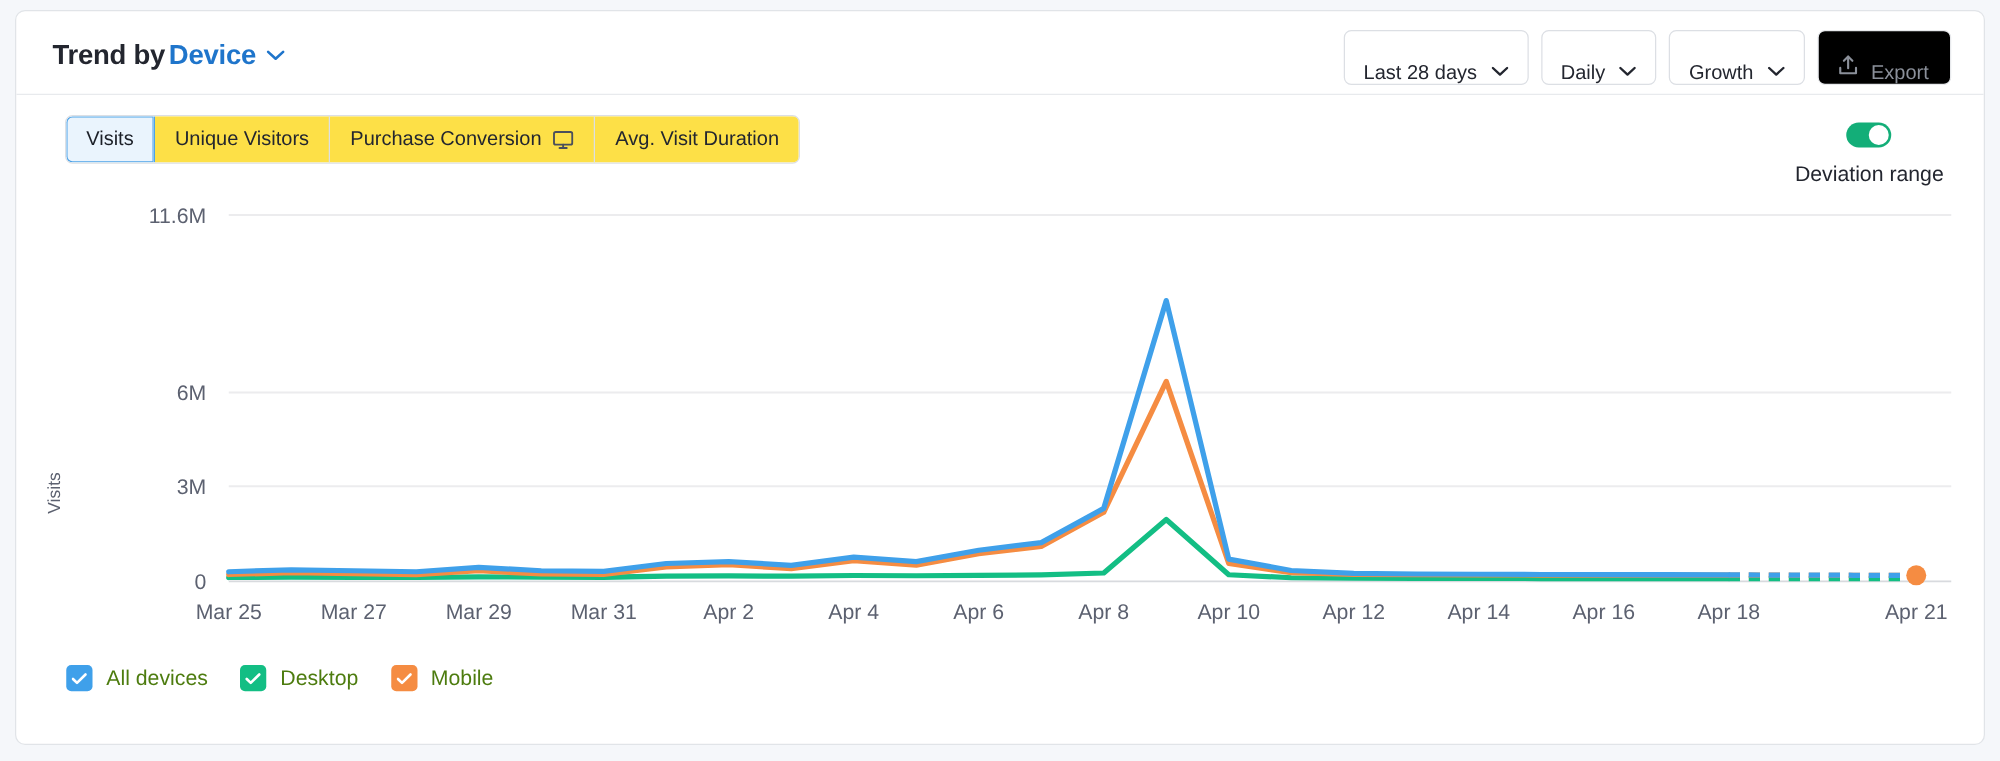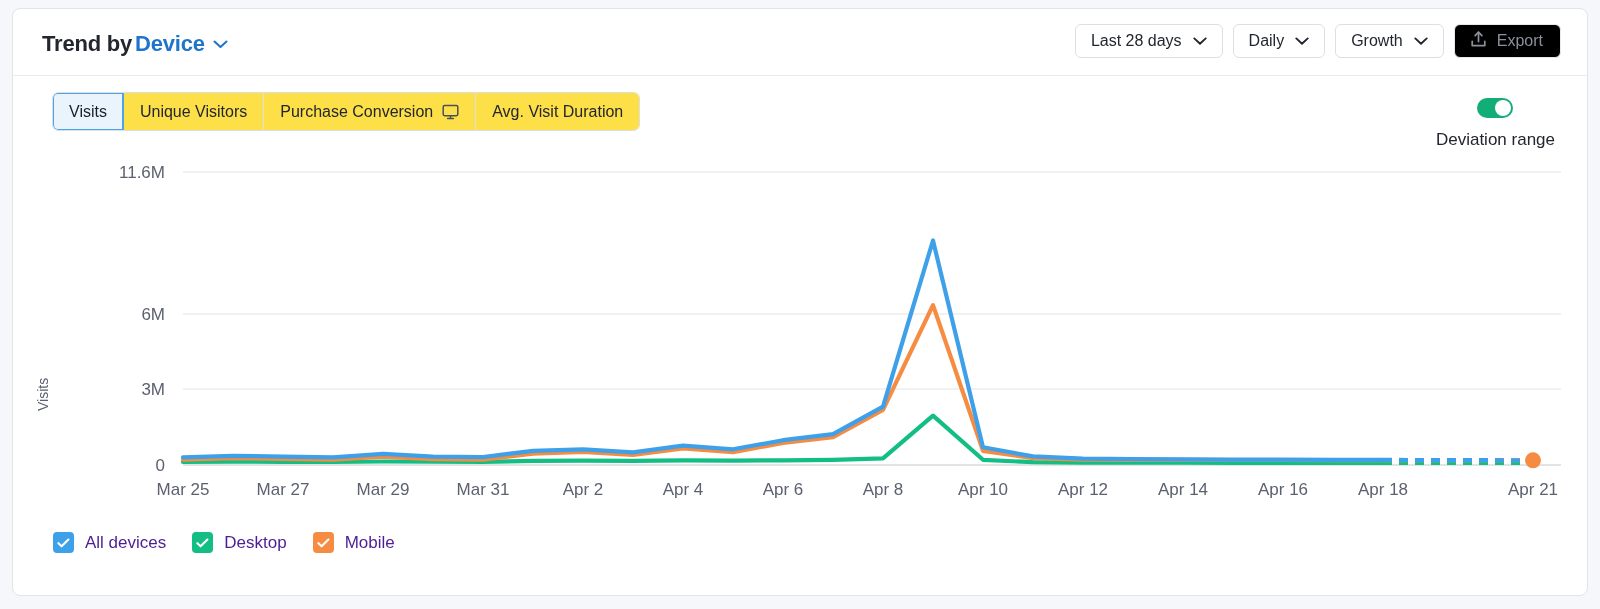--- a/index.html
+++ b/index.html
@@ -56,23 +56,23 @@
 
   .header-ctrls {
     position: absolute;
     right: 26px; top: 15px;
     display: flex;
     align-items: center;
     gap: 10px;
   }
   .ctrl-btn {
     display: flex;
-    align-items: center;
+    align-items: flex-end;
     gap: 11px;
-    height: 34px;
+    height: 44px;
     padding: 0 15px;
     background: #ffffff;
     border: 1px solid #dcdfe4;
     border-radius: 6px;
     font-size: 16px;
     color: #23262f;
     cursor: pointer;
     white-space: nowrap;
   }
   .ctrl-btn .lbl { line-height: 1; }
@@ -188,21 +188,21 @@
   .cbox {
     width: 21px; height: 21px;
     border-radius: 4px;
     display: flex;
     align-items: center;
     justify-content: center;
     flex: none;
   }
   .legend-item .lg-label {
     font-size: 17px;
-    color: #4c1d95;
+    color: #4d7c0f;
     white-space: nowrap;
   }
 </style>
 </head>
 <body>
 
 <div class="screen">
   <div class="card">
 
     <div class="card-header">

